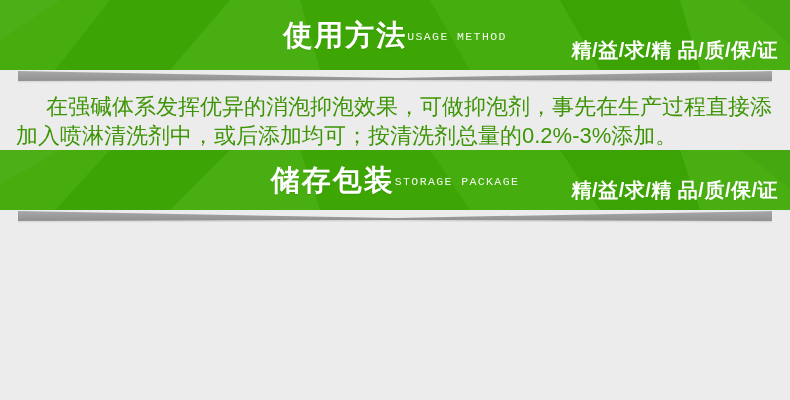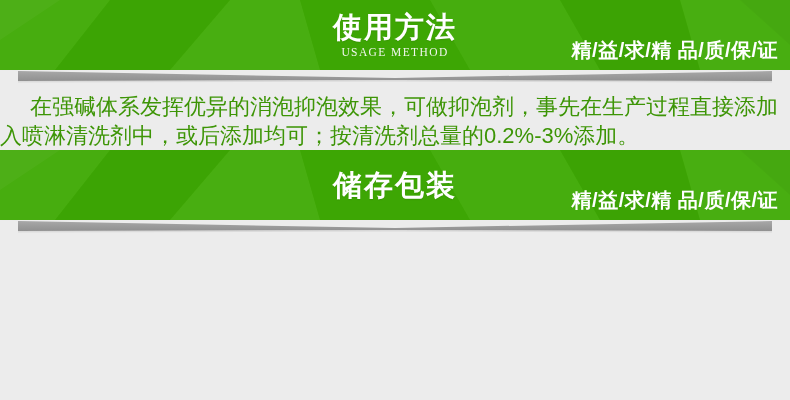--- a/index.html
+++ b/index.html
@@ -22,53 +22,53 @@
   }
 
   
   .banner {
     position: relative;
     width: 790px;
     background: #3faa05;
     overflow: hidden;
   }
   .banner-1 { height: 70px; }
-  .banner-2 { height: 70px; }
+  .banner-2 { height: 60px; }
 
   
   .facets {
     position: absolute;
     inset: 0;
     pointer-events: none;
   }
   .facets svg { display: block; width: 100%; height: 100%; }
 
   .banner-center {
     position: absolute;
     left: 0;
     right: 0;
     top: 0;
     height: 100%;
     display: flex;
-    flex-direction: column;
+    flex-direction: row;
     align-items: center;
     justify-content: center;
   }
   .banner-title {
     color: #ffffff;
     font-size: 29px;
     font-weight: bold;
     letter-spacing: 2px;
     line-height: 1.05;
     margin: 0;
     text-shadow: 0 1px 1px rgba(0,0,0,0.10);
   }
   .banner-sub {
     color: #f2f7ef;
-    font-family: Liberation Serif, serif;
+    font-family: Liberation Mono, monospace;
     font-size: 11.5px;
     letter-spacing: 1.4px;
     margin-top: 3px;
   }
 
   .banner-slogan {
     position: absolute;
     right: 12px;
     bottom: 6px;
     color: #ffffff;
@@ -85,21 +85,21 @@
     height: 14px;
     margin: 0;
   }
   .ribbon svg { display: block; width: 790px; height: 14px; }
 
   
   .para {
     color: #3d9506;
     font-size: 22px;
     line-height: 1.32;
-    padding: 6px 8px 0 0;
+    padding: 6px 8px 0 16px;
     letter-spacing: 0px;
     text-indent: 30px;
     margin: 0;
     word-break: break-all;
   }
   .para-1 { padding-top: 8px; }
   .para-2 { padding-top: 10px; }
 </style>
 </head>
 <body>
@@ -157,20 +157,21 @@
         <polygon points="300,0 430,0 470,70 320,70" fill="#000000" opacity="0.025"></polygon>
         <polygon points="430,0 560,0 600,70 470,70" fill="#ffffff" opacity="0.04"></polygon>
         <polygon points="560,0 680,0 700,70 600,70" fill="#000000" opacity="0.04"></polygon>
         <polygon points="680,0 790,0 790,70 700,70" fill="#ffffff" opacity="0.05"></polygon>
         <polygon points="0,0 60,0 0,40" fill="#ffffff" opacity="0.035"></polygon>
         <polygon points="740,0 790,0 790,45" fill="#000000" opacity="0.03"></polygon>
       </svg>
     </div>
     <div class="banner-center">
       <div class="banner-title">储存包装</div>
+      <div class="banner-sub">STORAGE PACKAGE</div>
     </div>
     <div class="banner-slogan">精/益/求/精 品/质/保/证</div>
   </div>
 
   <div class="ribbon">
     <svg viewBox="0 0 790 14" preserveAspectRatio="none">
       <polygon points="18,1 395,8 395,10 18,11" fill="url(#rg1)"></polygon>
       <polygon points="772,1 395,8 395,10 772,11" fill="url(#rg1b)"></polygon>
       <polygon points="18,11 395,10 395,11.6 18,12.6" fill="#000000" opacity="0.07"></polygon>
       <polygon points="772,11 395,10 395,11.6 772,12.6" fill="#000000" opacity="0.07"></polygon>

